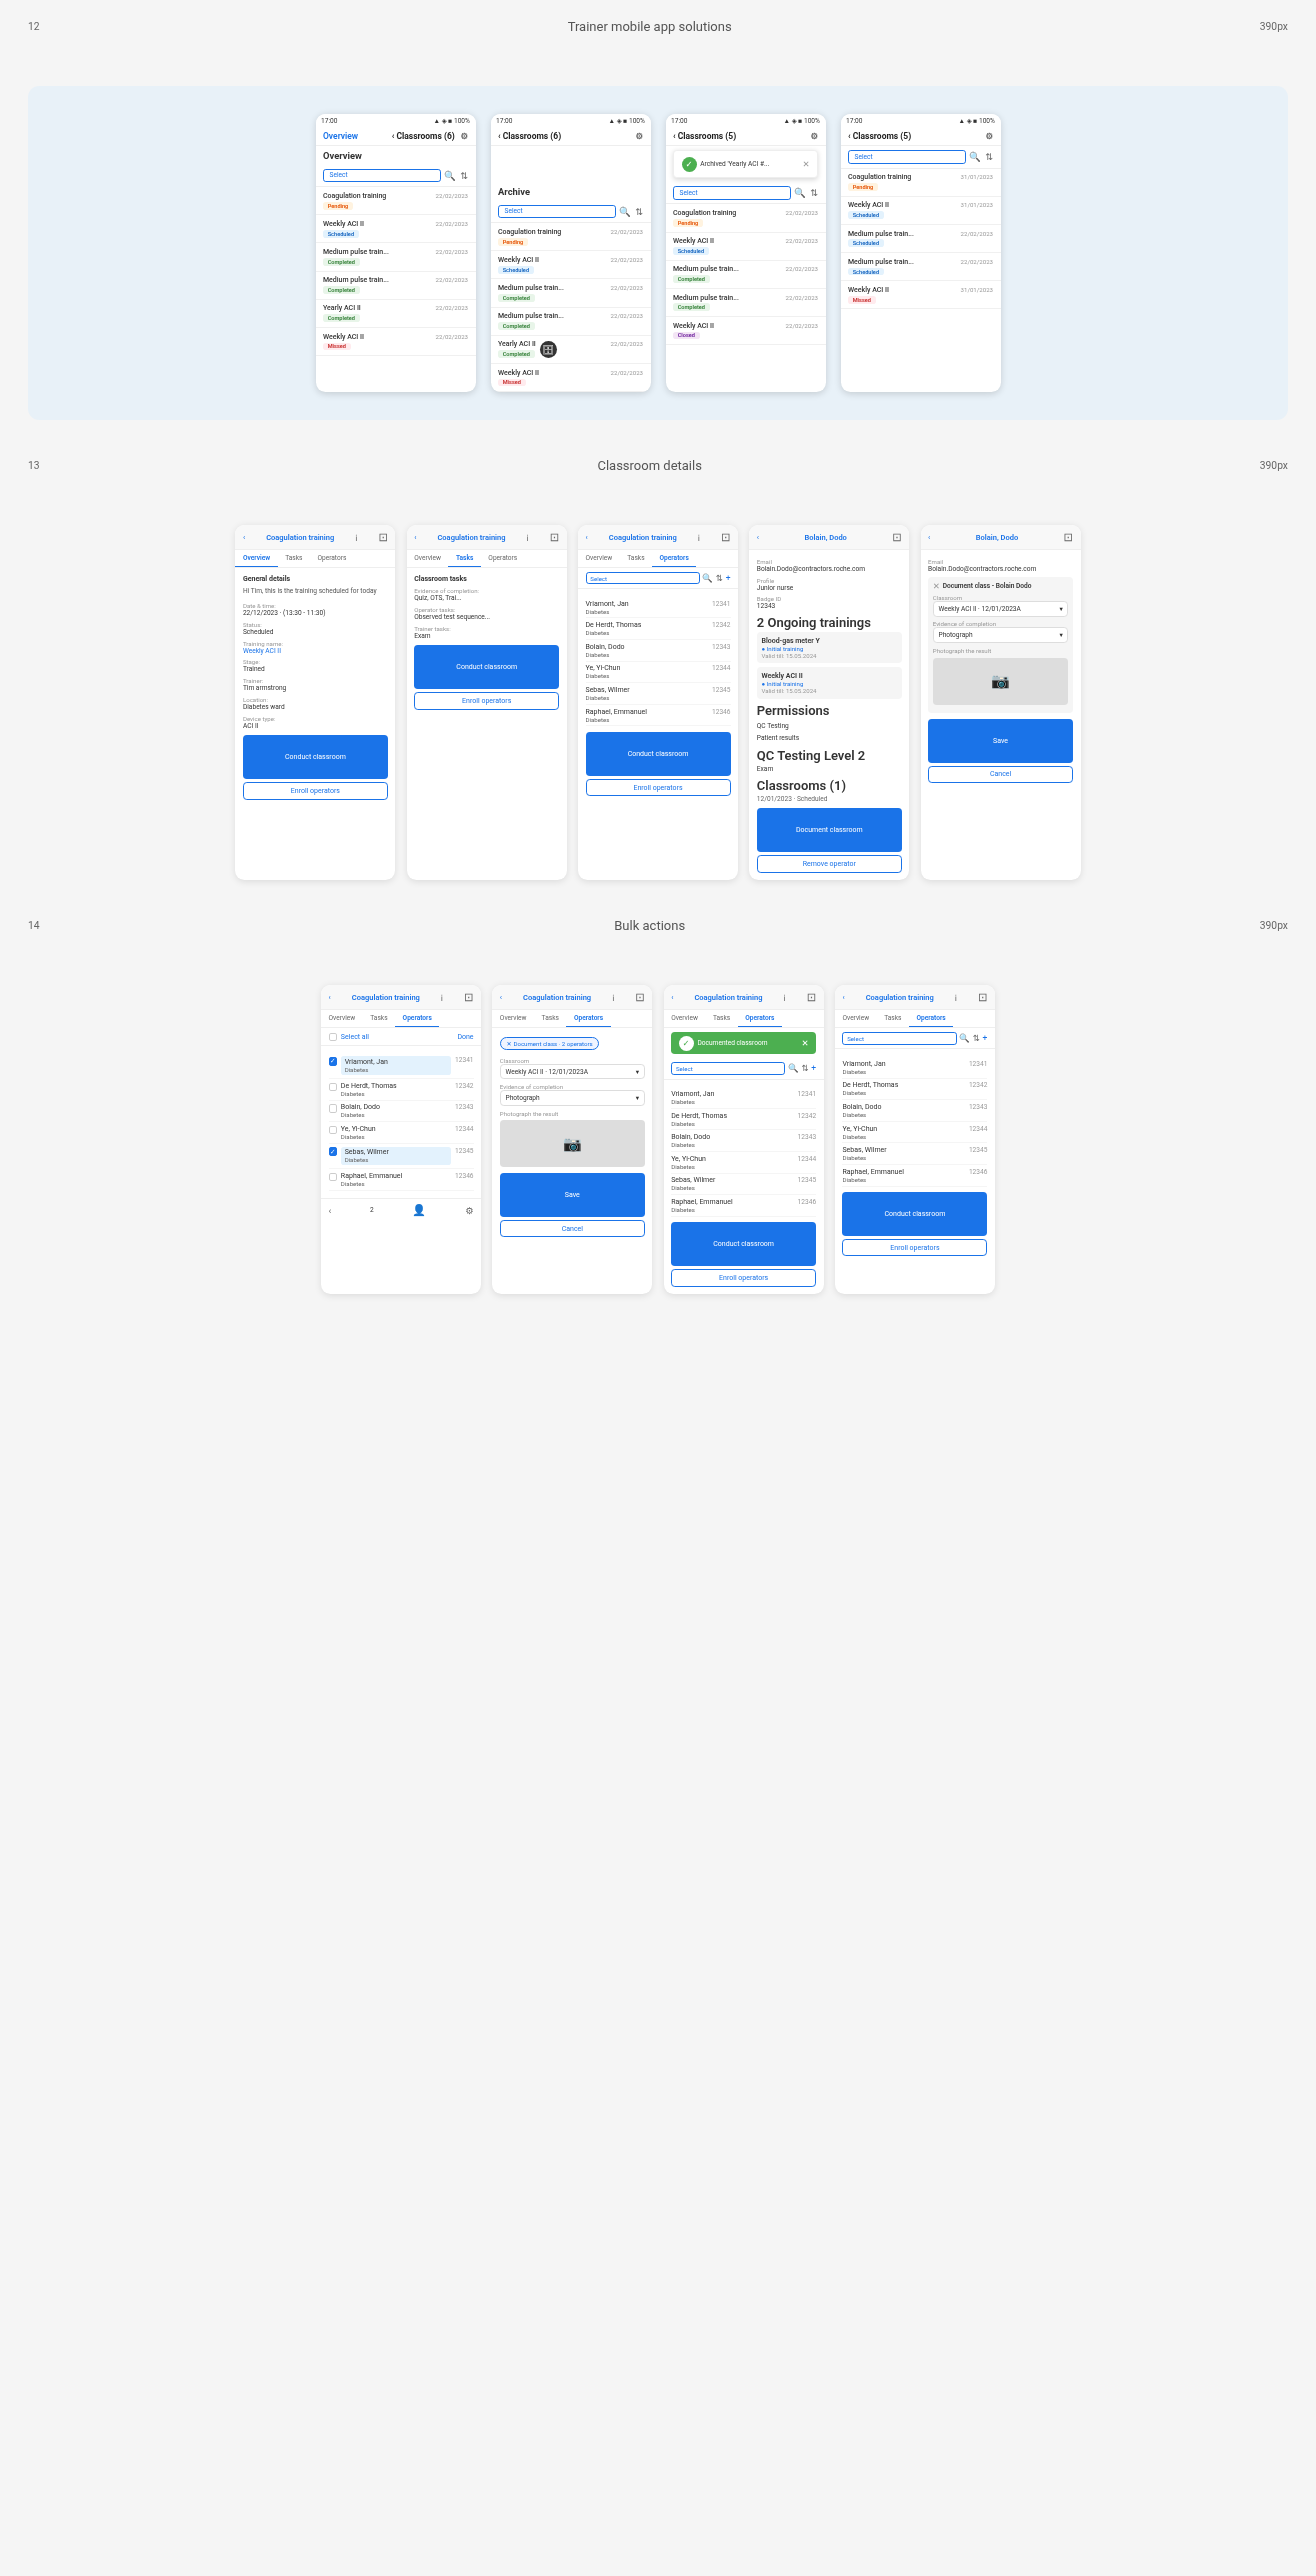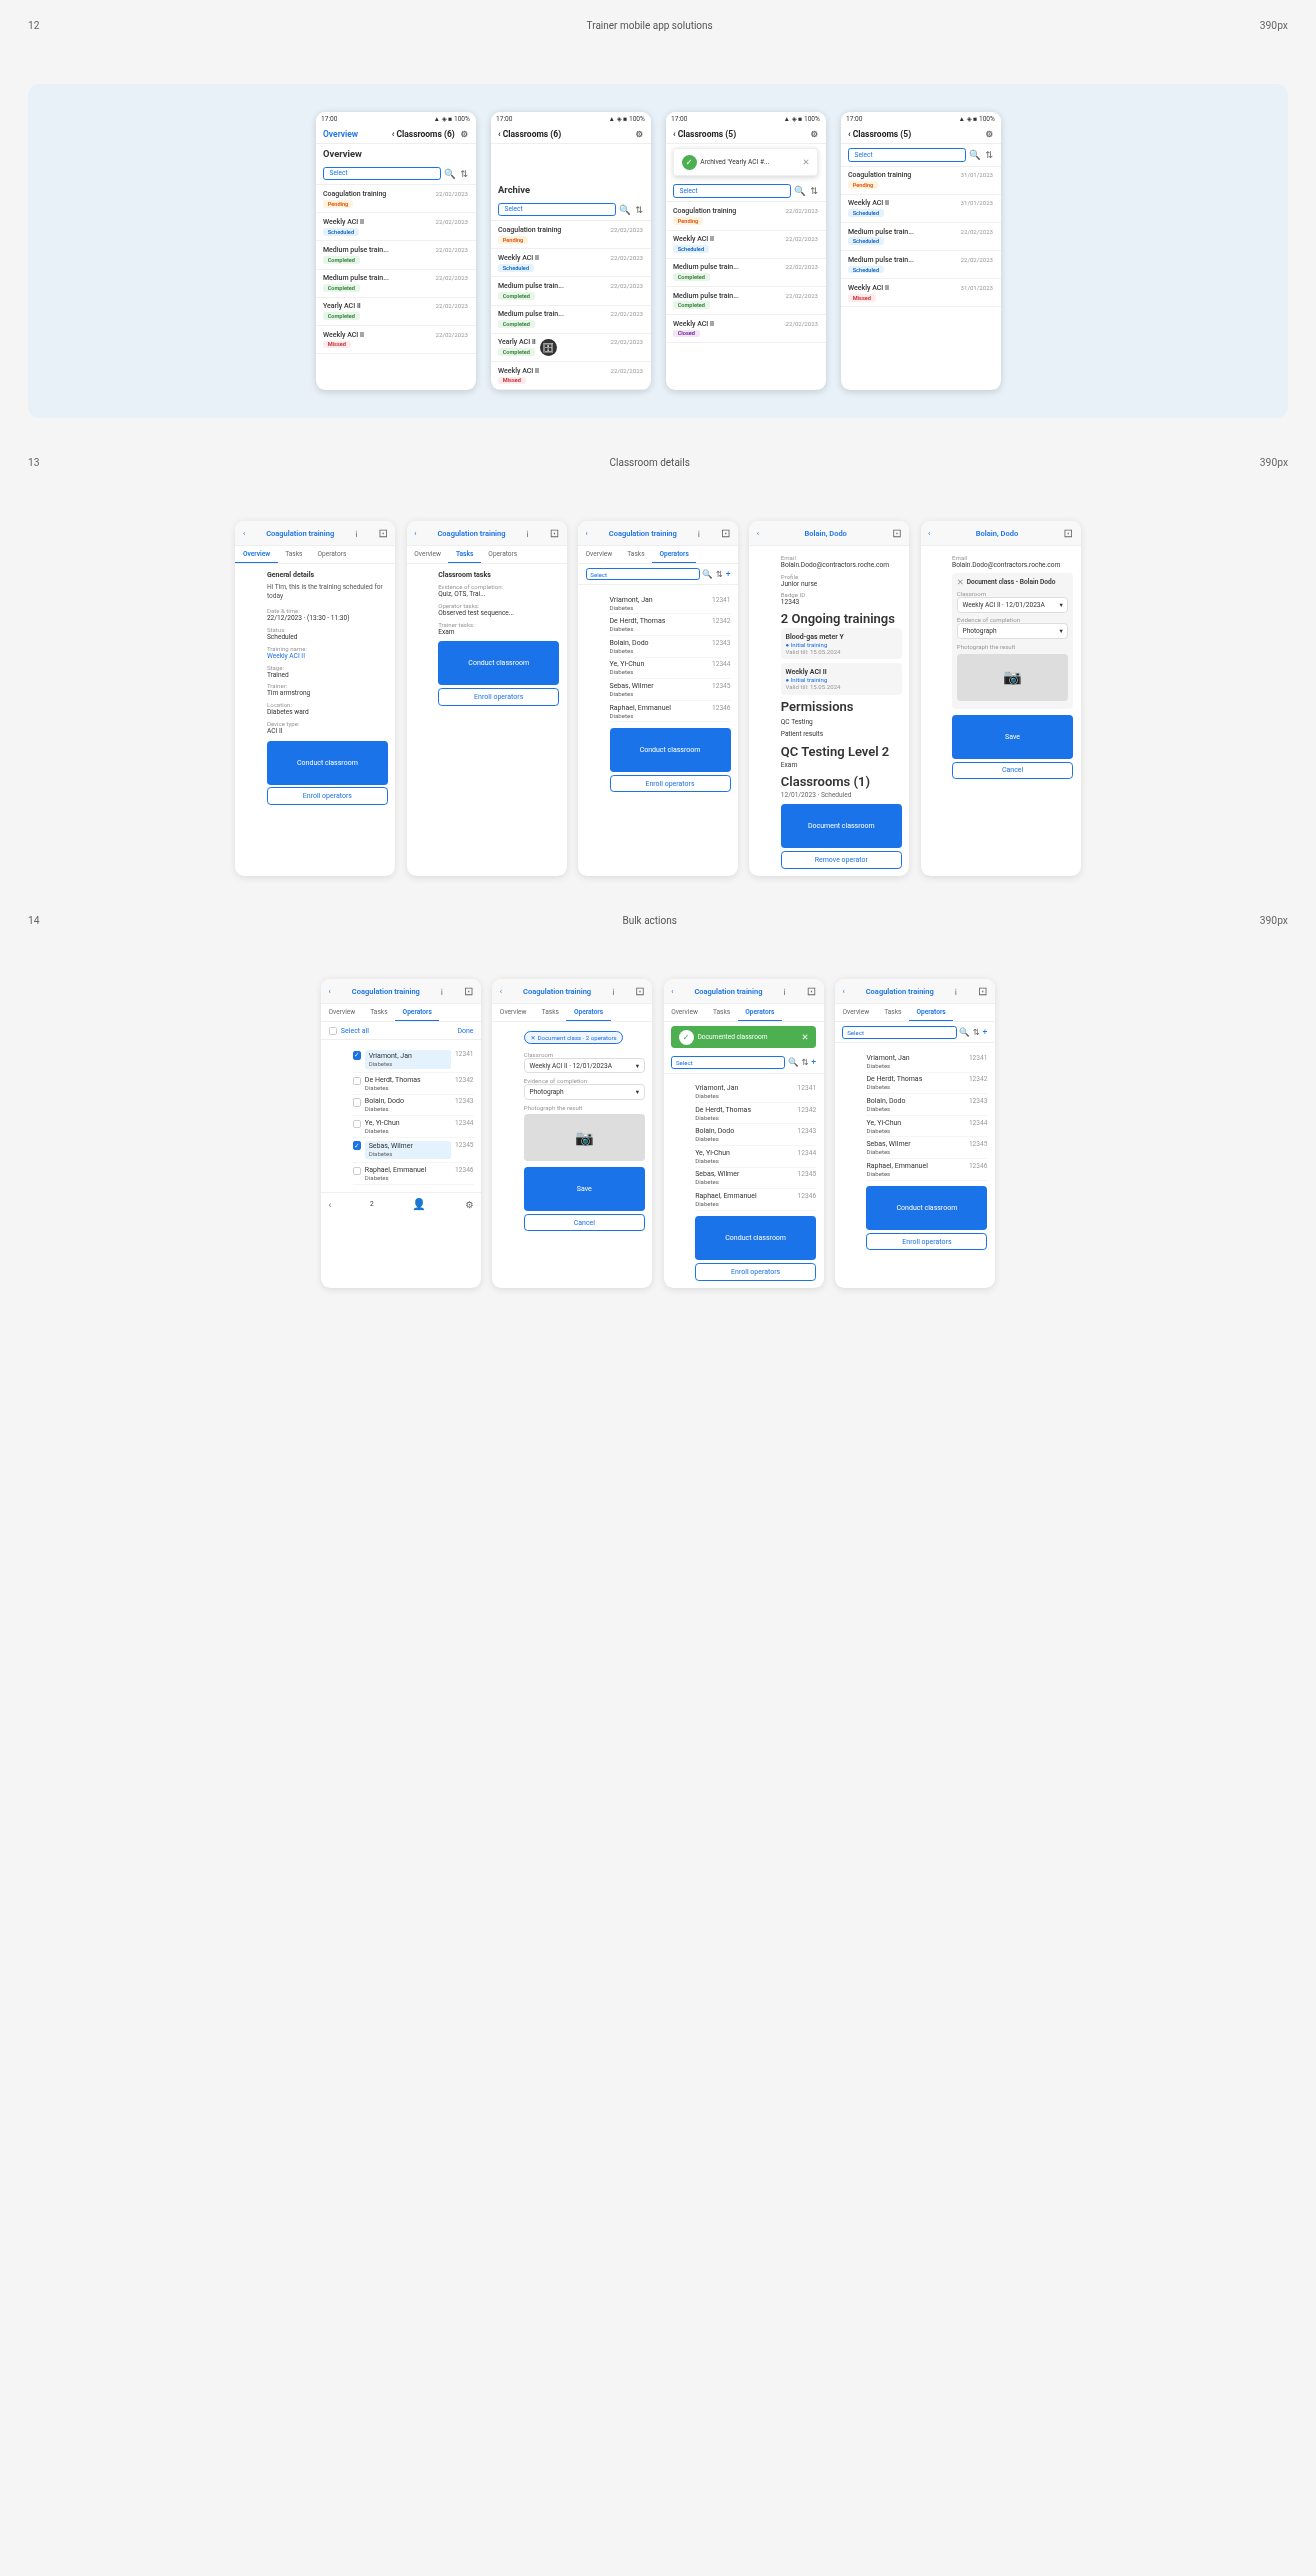--- a/index.html
+++ b/index.html
@@ -12,21 +12,21 @@
     .section-header {
       display: flex;
       justify-content: space-between;
       align-items: center;
       margin-bottom: 14px;
       color: #666;
       font-size: 10.3px;
     }
 
     .section-label {
-      font-size: 10px;
+      font-size: 13px;
       color: #555;
       text-align: center;
     }
 
     
     .section-12 {
       background: #e8f1f8;
       border-radius: 11.3px;
       margin: 19px 28px;
       padding: 28px;
@@ -200,21 +200,20 @@
     }
 
     .card-tab.active {
       color: #1a73e8;
       border-bottom-color: #1a73e8;
       font-weight: 600;
     }
 
     .card-body {
       padding: 7.5px;
-      margin-left: 24px;
     }
 
     .card-section-title {
       font-size: 7px;
       font-weight: 700;
       color: #333;
       margin-bottom: 3.8px;
     }
 
     .card-field {

